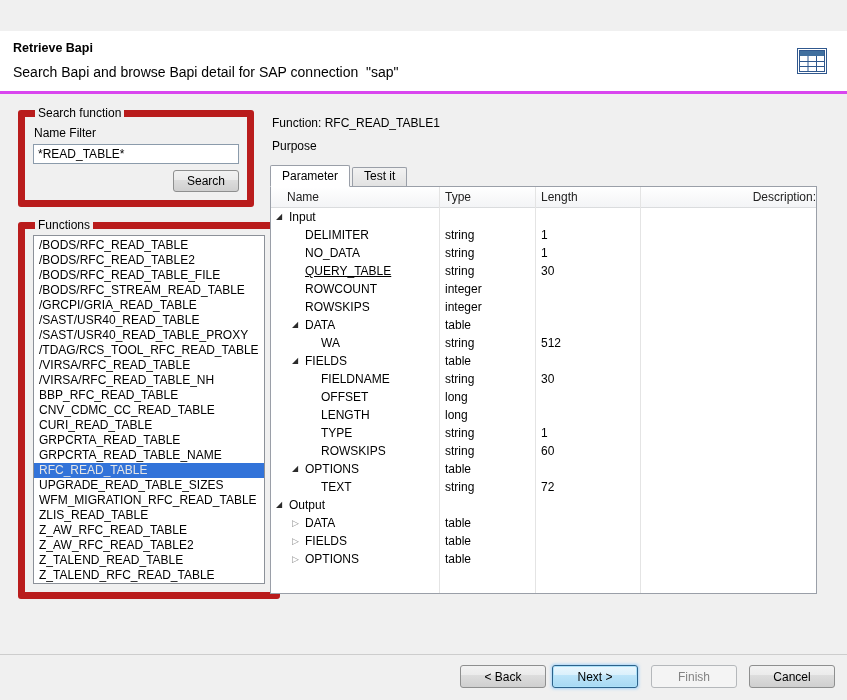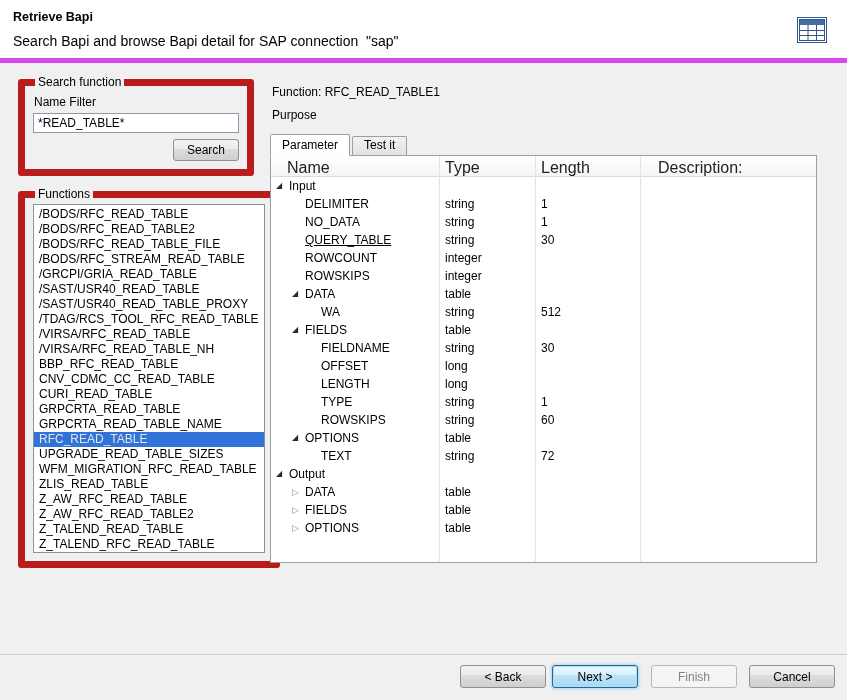--- a/index.html
+++ b/index.html
@@ -9,21 +9,21 @@
     font-size: 12px;
     color: #000;
     background: #f0f0f0;
     overflow: hidden;
   }
   .wizard { width: 847px; height: 700px; display: flex; flex-direction: column; }
 
   
   .header {
     flex: 0 0 auto; height: 63px; background: #fff;
-    border-bottom: 5px solid #d946ef; position: relative;
+    border-bottom: 3px solid #d946ef; position: relative; margin-top: 31px;
   }
   .header .title { font-weight: bold; font-size: 12.5px; padding: 10px 0 0 13px; }
   .header .subtitle { font-size: 14px; padding: 9px 0 0 13px; white-space: pre; }
   .header-icon { position: absolute; right: 20px; top: 17px; width: 30px; height: 26px; }
 
   
   .content { flex: 0 0 auto; height: 500px; display: flex; padding: 12px 30px 0 18px; gap: 16px; }
   .left { width: 236px; flex: 0 0 auto; display: flex; flex-direction: column; }
   fieldset.group {
     border: 7px solid #b91c1c; border-radius: 3px;
@@ -81,25 +81,25 @@
     border: 1px solid #9a9fa8; overflow: hidden; z-index: 1;
   }
   .col-line { position: absolute; top: 0; bottom: 0; width: 1px; background: #e4e4e4; z-index: 2; }
   .col-line.c1 { left: 168px; } .col-line.c2 { left: 264px; } .col-line.c3 { left: 369px; }
 
   .thead {
     display: flex; height: 21px; position: relative; z-index: 1;
     background: linear-gradient(#ffffff, #f3f4f6);
     border-bottom: 1px solid #dadcde;
   }
-  .th { font-size: 16px; color: #222; padding-top: 3px; overflow: hidden; white-space: nowrap; }
+  .th { font-size: 12px; color: #222; padding-top: 3px; overflow: hidden; white-space: nowrap; }
   .th.name { width: 168px; padding-left: 16px; }
   .th.type { width: 96px; padding-left: 6px; }
   .th.len  { width: 105px; padding-left: 6px; }
-  .th.desc { flex: 1; padding-left: 18px; }
+  .th.desc { flex: 1; padding-left: 18px; text-align: right; }
 
   .tbody { position: relative; z-index: 3; }
   .trow { display: flex; height: 18px; line-height: 18px; font-size: 12px; }
   .td { overflow: hidden; white-space: nowrap; }
   .td.name { width: 168px; display: flex; align-items: center; }
   .td.type { width: 96px; padding-left: 6px; }
   .td.len  { width: 105px; padding-left: 6px; }
   .td.desc { flex: 1; padding-left: 6px; }
   .exp { flex: 0 0 13px; width: 13px; font-size: 8px; color: #2b2b2b; text-align: left; line-height: 18px; }
   .exp.collapsed { color: #8f8f8f; font-size: 9px; }

